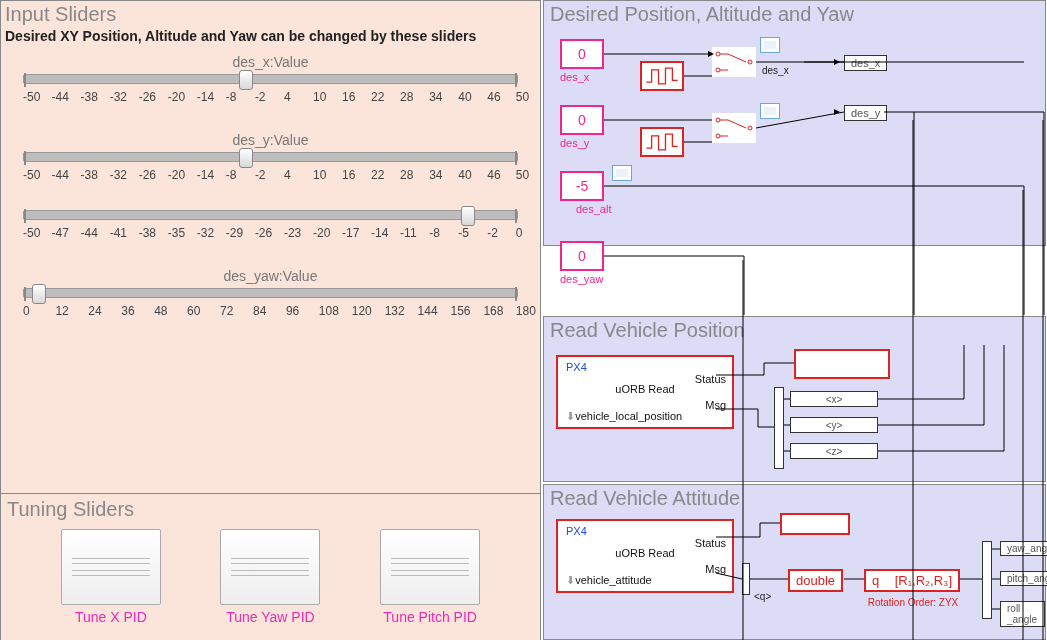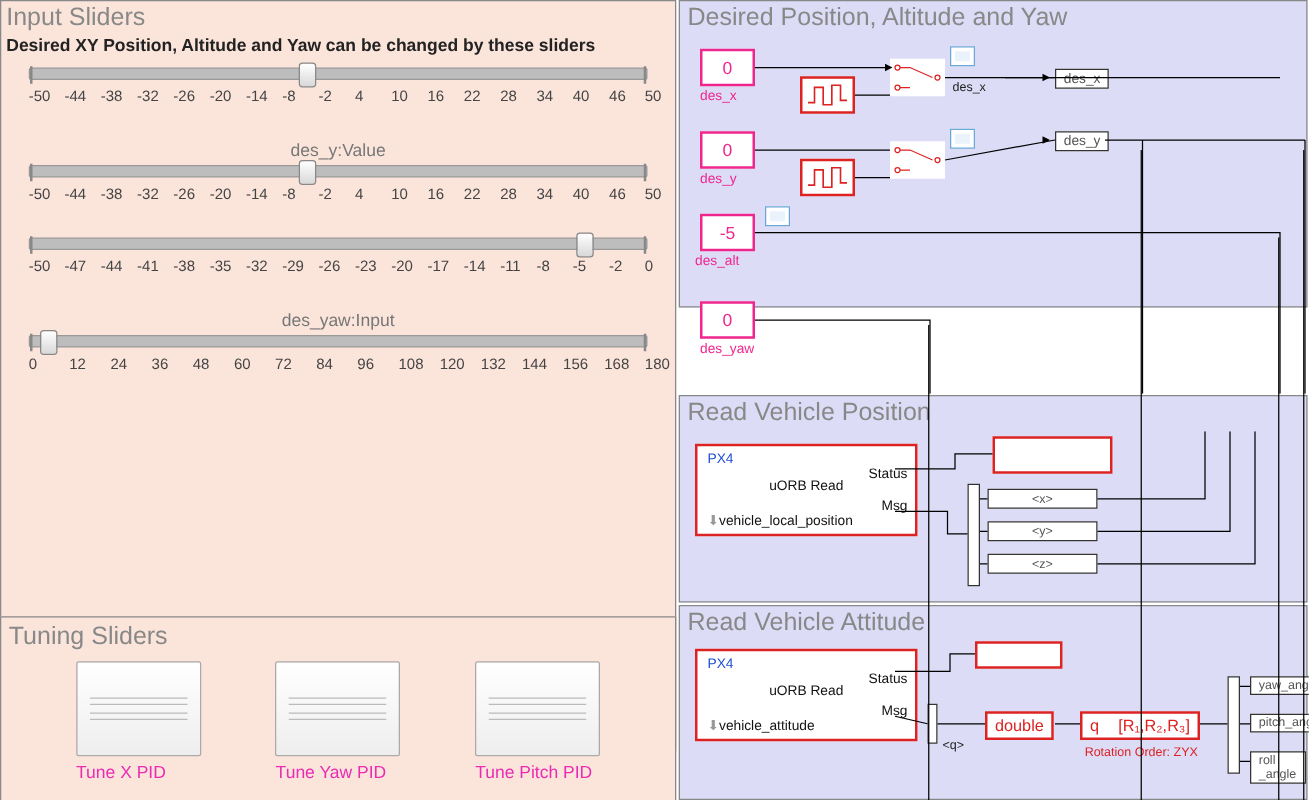--- a/index.html
+++ b/index.html
@@ -47,21 +47,21 @@
   .ticks span:first-child{ transform:translateX(0);}
   .ticks span:last-child{ transform:translateX(-100%);}
 
   
   .p-tune {
     left:0; top:493px; width:541px; height:190px;
     background:#fbe5db;
   }
   .p-tune .title{ font-size:20px; color:#888; margin:4px 0 8px 6px;}
   .tunes { display:flex; justify-content:space-around; padding:0 30px;}
-  .tuneblk{ }
+  .tuneblk{ text-align:center; }
   .tuneblk .box{
     width:100px; height:76px; background:linear-gradient(#fff,#eee);
     border:1px solid #aaa; border-radius:2px; margin:0 auto 4px auto;
     display:flex; flex-direction:column; justify-content:center; gap:6px; padding:0 10px;
   }
   .tuneblk .box .mini{
     height:6px; border-top:1px solid #bbb; border-bottom:1px solid #bbb;
     position:relative;
   }
   .tuneblk .cap{ color:#ea2bb3; font-size:14px;}
@@ -149,20 +149,21 @@
 </head>
 <body>
 
 <div class="canvas">
 
   <div class="panel p-input">
     <div class="title">Input Sliders</div>
     <div class="sub">Desired XY Position, Altitude and Yaw can be changed by these sliders</div>
 
     <div class="slgroup">
+      <div class="lbl">des_x:Value</div>
       <div class="track">
         <div class="thumb" style="left:45%;"></div>
       </div>
       <div class="ticks">
         <span>-50</span>
         <span>-44</span>
         <span>-38</span>
         <span>-32</span>
         <span>-26</span>
         <span>-20</span>
@@ -228,21 +229,21 @@
         <span>-14</span>
         <span>-11</span>
         <span>-8</span>
         <span>-5</span>
         <span>-2</span>
         <span>0</span>
       </div>
     </div>
 
     <div class="slgroup" style="margin-top:28px;">
-      <div class="lbl">des_yaw:Input</div>
+      <div class="lbl">des_yaw:Value</div>
       <div class="track">
         <div class="thumb" style="left:3%;"></div>
       </div>
       <div class="ticks">
         <span>0</span>
         <span>12</span>
         <span>24</span>
         <span>36</span>
         <span>48</span>
         <span>60</span>
@@ -297,21 +298,21 @@
       <div class="clabel" style="left:16px; top:42px;">des_x</div>
 
       <div class="const" style="left:16px; top:76px;">
           <span>0</span>
         </div>
       <div class="clabel" style="left:16px; top:108px;">des_y</div>
 
       <div class="const" style="left:16px; top:142px;">
           <span>-5</span>
         </div>
-      <div class="clabel" style="left:12px; top:174px;">des_alt</div>
+      <div class="clabel" style="left:32px; top:174px;">des_alt</div>
 
       <div class="const" style="left:16px; top:212px;">
           <span>0</span>
         </div>
       <div class="clabel" style="left:16px; top:244px;">des_yaw</div>
 
       <div class="sig" style="left:96px; top:32px;">
         <svg viewBox="0 0 44 30">
             <path d="M4 22 L10 22 L10 8 L18 8 L18 24 L26 24 L26 6 L34 6 L34 20 L40 20"></path>
           </svg>

